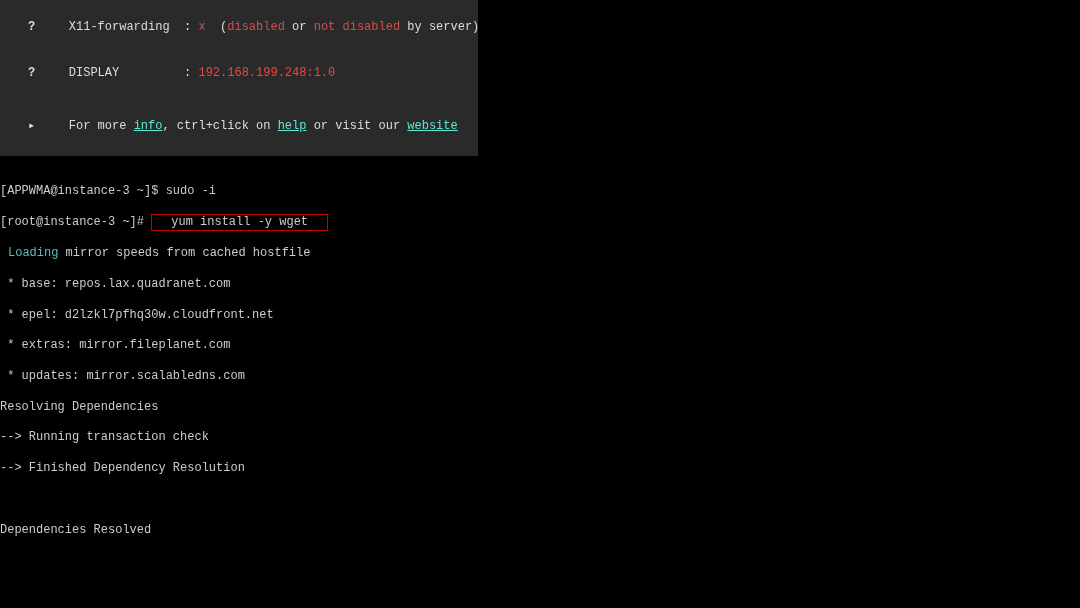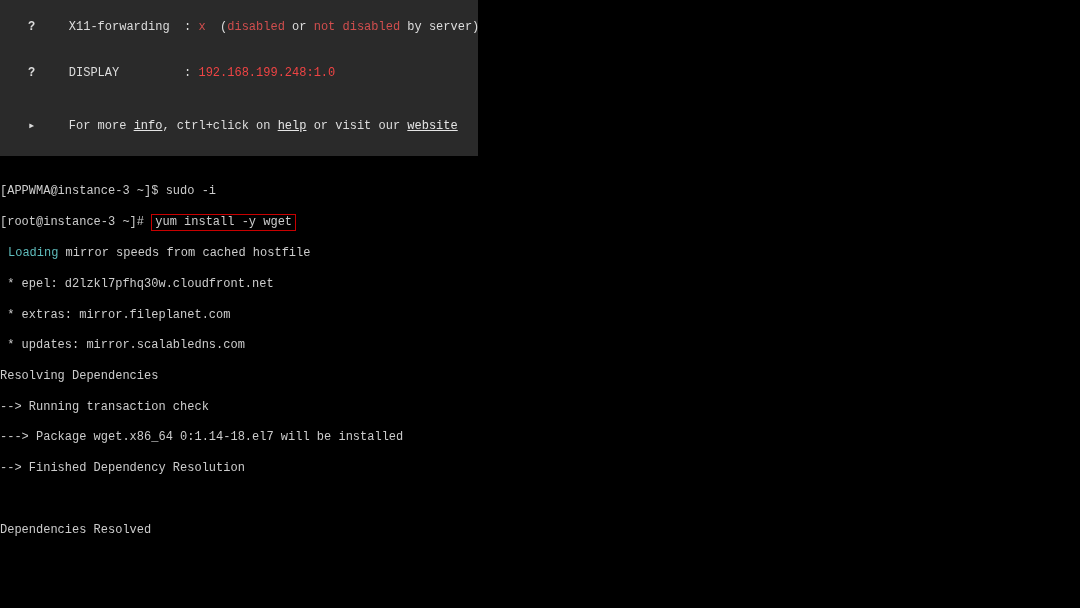--- a/index.html
+++ b/index.html
@@ -20,35 +20,35 @@
     width: 478px;
     margin: 0 0 12px 0;
     color: #ddd;
   }
   .info-box .row { padding: 0 10px 0 40px; position: relative; white-space: pre; }
   .info-box .q { position: absolute; left: 28px; color: #ddd; font-weight: bold; }
   .info-box .tri { position: absolute; left: 28px; color: #ddd; }
 
   .red { color: #d14e4e; }
   .cyan { color: #5fbdbd; padding-left: 8px; }
-  .cyan-bright { color: #e5e5e5; }
+  .cyan-bright { color: #5eead4; }
   .mag { color: #ef4444; }
   .ul { text-decoration: underline; }
 
   .term {
     padding: 0;
     white-space: pre;
     font-family: inherit;
     font-size: 12px;
     line-height: 1.28;
   }
 
   .hl {
     border: 1px solid #c80000;
-    padding: 0 3px;
+    padding: 0 19px;
     display: inline-block;
     line-height: 1.2;
   }
 </style>
 </head>
 <body>
 
 <div class="info-box">
   <div class="row">
     <span class="q">?</span><span>X11-forwarding</span>  <span>:</span> <span class="red">x</span><span>  (</span><span class="red">disabled</span><span> or </span><span class="red">not disabled</span><span> by server)</span>
@@ -59,26 +59,26 @@
   <div class="row" style="height:6px"></div>
   <div class="row">
     <span class="tri">▸</span><span>For more </span><span class="cyan-bright ul">info</span><span>, ctrl+click on </span><span class="cyan-bright ul">help</span><span> or visit our </span><span class="cyan-bright ul">website</span>
   </div>
 </div>
 
 <div class="term">
 <div><span>[APPWMA@instance-3 ~]$ </span><span>sudo -i</span></div>
 <div><span>[root@instance-3 ~]# </span><span class="hl">yum install -y wget</span></div>
 <div><span class="cyan">Loading</span><span> mirror speeds from cached hostfile</span></div>
+<div> * base: repos.lax.quadranet.com</div>
 <div> * epel: d2lzkl7pfhq30w.cloudfront.net</div>
 <div> * extras: mirror.fileplanet.com</div>
 <div> * updates: mirror.scalabledns.com</div>
 <div>Resolving Dependencies</div>
 <div>--&gt; Running transaction check</div>
-<div>---&gt; Package wget.x86_64 0:1.14-18.el7 will be installed</div>
 <div>--&gt; Finished Dependency Resolution</div>
 <div>&nbsp;</div>
 <div>Dependencies Resolved</div>
 
 
 
 
 
 
 

